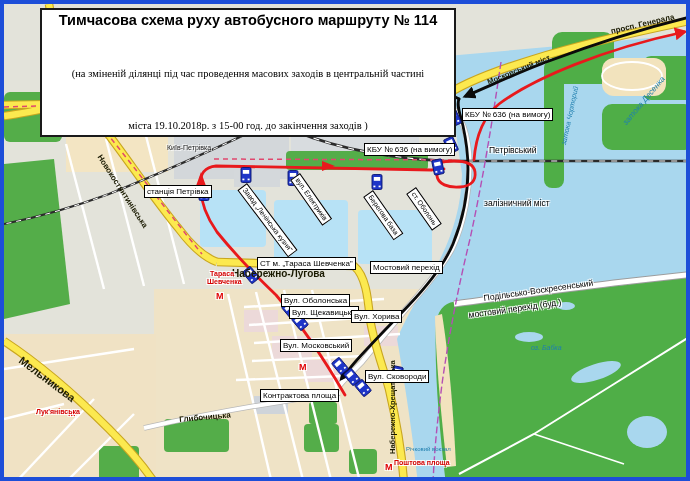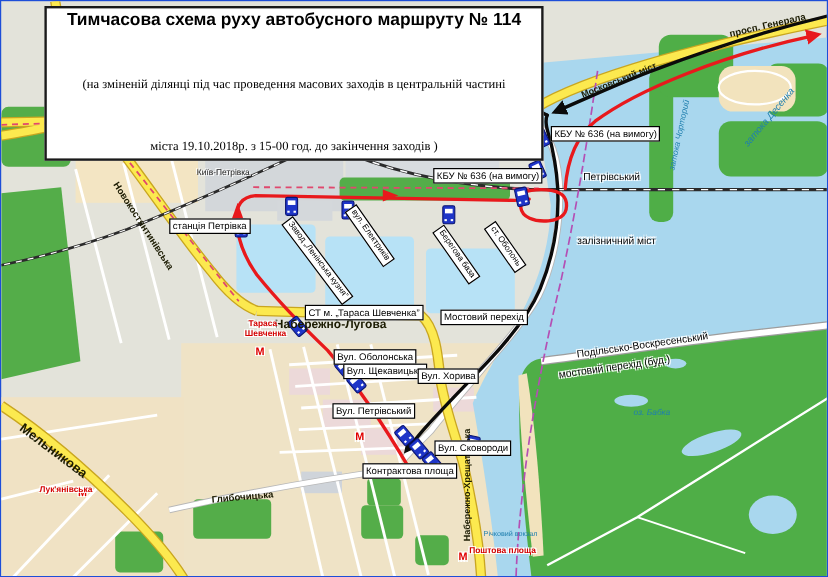--- a/index.html
+++ b/index.html
@@ -1,17 +1,17 @@
 <!DOCTYPE html>
 <html><head>
 <meta charset="utf-8">
 <style>
   html,body{margin:0;padding:0;background:#f2f2f2;}
   .map{position:relative;width:690px;height:481px;overflow:hidden;
-       font-family:"Liberation Sans",sans-serif;background:#e3e3da;border:1px solid #1d4ed8;box-sizing:border-box;}
+       font-family:"Liberation Sans",sans-serif;background:#e3e3da;border:4px solid #1d4ed8;box-sizing:border-box;}
   .map svg{position:absolute;left:0;top:0;}
   .title-box{position:absolute;left:36px;top:4px;width:408px;background:#ffffff;
              border:2px solid #1a1a1a;text-align:center;padding:2px 2px 3px;z-index:30;}
   .title-main{font-size:14.5px;font-weight:bold;color:#000;font-family:"Liberation Sans",sans-serif;}
   .title-sub{font-size:10.5px;line-height:12px;color:#000;font-family:"Liberation Serif",serif;margin-top:40px;}
   .lbl{position:absolute;background:#fff;border:1px solid #000;font-size:8px;line-height:9px;
        padding:1px 2px;white-space:nowrap;color:#000;z-index:20;transform-origin:0 0;}
   .lbl.small{font-size:7px;line-height:8px;}
   .road-lbl{position:absolute;font-size:8px;font-weight:bold;color:#1a1a00;white-space:nowrap;
             z-index:15;transform-origin:0 0;}
@@ -198,24 +198,24 @@
 </div>
 
 <div class="lbl" style="left:292px;top:84px;">Московський проспект</div>
 <div class="lbl" style="left:360px;top:139px;">КБУ № 636 (на вимогу)</div>
 <div class="lbl" style="left:458px;top:104px;">КБУ № 636 (на вимогу)</div>
 <div class="lbl" style="left:140px;top:181px;">станція Петрівка</div>
 <div class="lbl" style="left:366px;top:257px;">Мостовий перехід</div>
 <div class="lbl" style="left:253px;top:253px;">СТ м. „Тараса Шевченка”</div>
 <div class="lbl" style="left:277px;top:290px;">Вул. Оболонська</div>
 <div class="lbl" style="left:285px;top:302px;">Вул. Щекавицька</div>
-<div class="lbl" style="left:276px;top:335px;">Вул. Петрівський</div>
+<div class="lbl" style="left:276px;top:335px;">Вул. Московський</div>
 <div class="lbl" style="left:347px;top:306px;">Вул. Хорива</div>
 <div class="lbl" style="left:361px;top:366px;">Вул. Сковороди</div>
-<div class="lbl" style="left:256px;top:385px;margin-left:45px;">Контрактова площа</div>
+<div class="lbl" style="left:256px;top:385px;">Контрактова площа</div>
 <div class="lbl small" style="left:296px;top:169px;transform:rotate(55deg);">вул. Електриків</div>
 <div class="lbl small" style="left:369px;top:186px;transform:rotate(55deg);">Берегова база</div>
 <div class="lbl small" style="left:412px;top:183px;transform:rotate(55deg);">ст. Оболонь</div>
 <div class="lbl small" style="left:243px;top:179px;transform:rotate(53deg);">Завод „Ленінська кузня”</div>
 
 <div class="halo" style="left:485px;top:141px;">Петрівський</div>
 <div class="halo" style="left:480px;top:153px;margin-top:41px;">залізничний міст</div>
 <div class="halo" style="left:479px;top:289px;transform:rotate(-8deg);">Подільсько-Воскресенський</div>
 <div class="halo" style="left:464px;top:306px;transform:rotate(-8deg);">мостовий перехід (буд.)</div>
 <div class="sta-lbl" style="left:163px;top:140px;">Київ-Петрівка</div>

